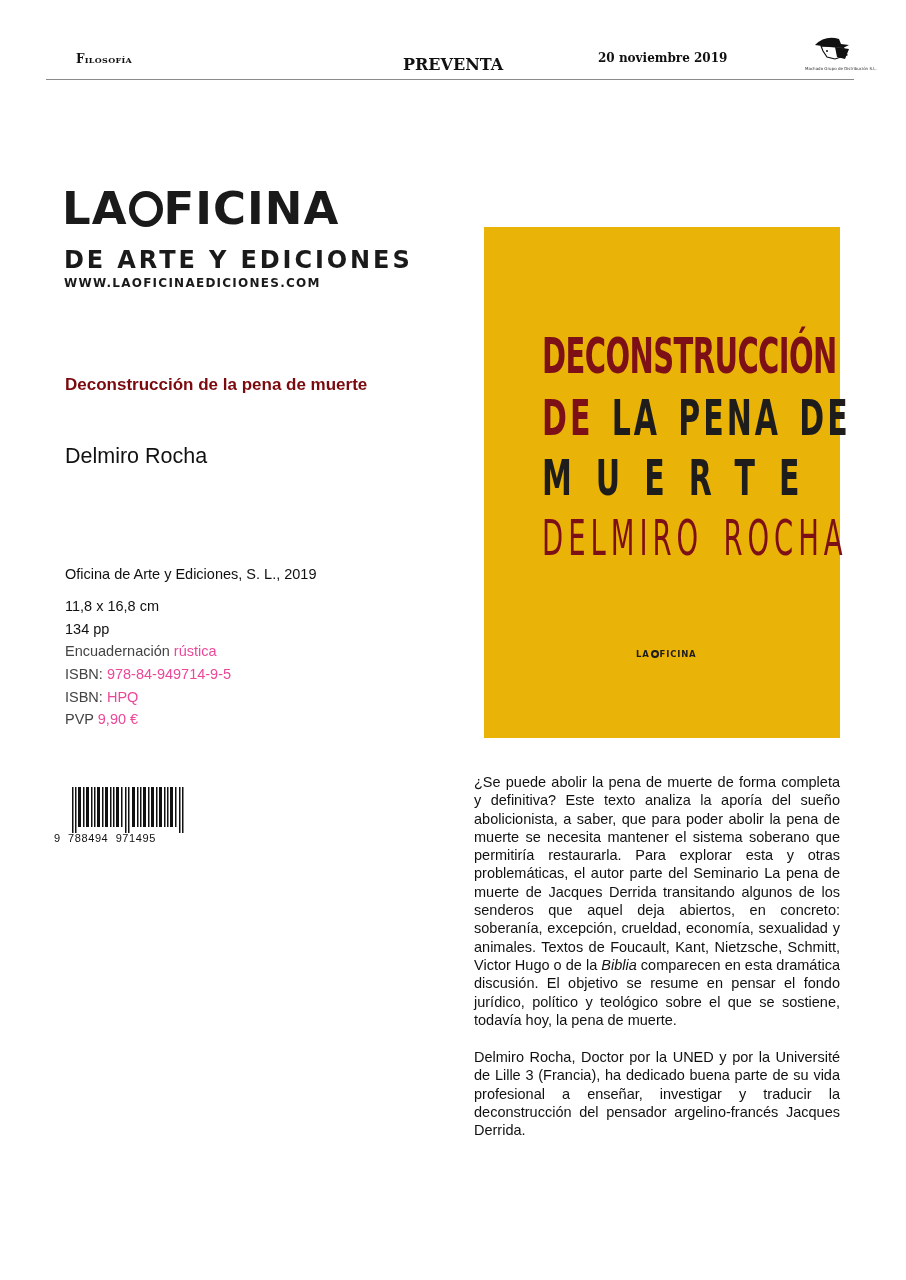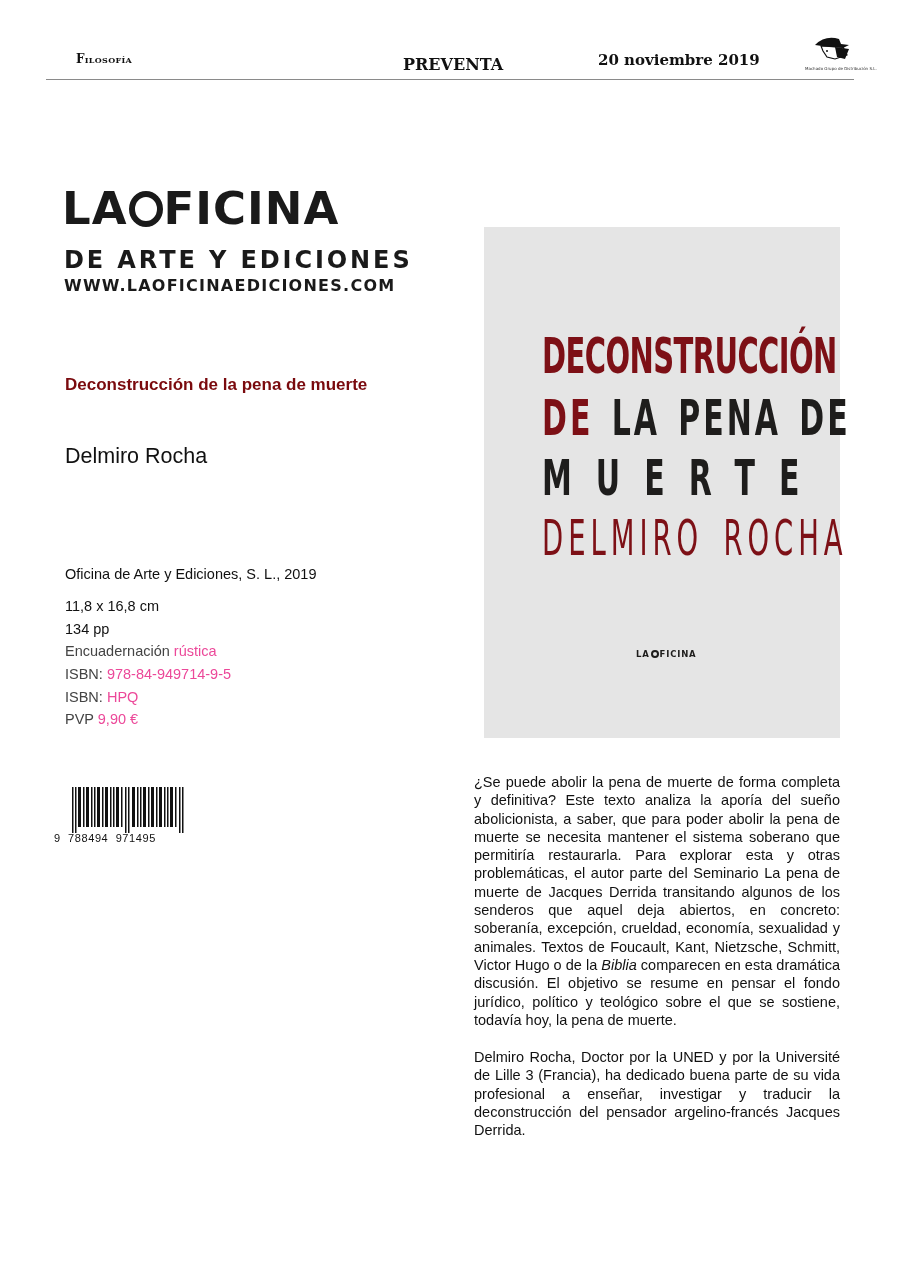--- a/index.html
+++ b/index.html
@@ -6,42 +6,42 @@
   body {
     width: 906px; height: 1280px; position: relative; background: #ffffff;
     font-family: "Liberation Sans", sans-serif; color: #111;
     overflow: hidden;
   }
   .abs { position: absolute; }
   
   .hdr { font-family: "DejaVu Serif", serif; font-weight: bold; font-size: 15px; color: #111; }
   .hdr-cat { left: 48px; top: 52px; font-variant: small-caps; font-size: 12px; letter-spacing: 0.3px; margin-left: 28px; }
   .hdr-pre { left: 403px; top: 55px; font-size: 16px; }
-  .hdr-date { left: 598px; top: 51px; font-size: 15px; }
+  .hdr-date { left: 598px; top: 51px; font-size: 12px; }
   .hdr-rule { left: 46px; top: 79px; width: 808px; height: 1px; background: #8a8a8a; }
   .dist-logo { left: 805px; top: 33px; width: 56px; height: 42px; }
   .dist-caption { position: absolute; left: 0; top: 33px; width: 60px; font-size: 4px; color: #333; white-space: nowrap; font-family: "DejaVu Sans", sans-serif; }
 
   
   .logo-main {
     left: 62px; top: 186px; font-family: "DejaVu Sans", sans-serif; font-weight: bold;
     font-size: 45px; letter-spacing: 1px; color: #1a1a1a; line-height: 1;
     display: flex; align-items: center;
   }
   .logo-o {
     display: inline-block; width: 34px; height: 36px; border: 6px solid #1a1a1a; border-radius: 50%;
     box-sizing: border-box; margin: 0 1px;
   }
   .logo-sub {
     left: 64px; top: 246px; font-family: "DejaVu Sans", sans-serif; font-weight: bold;
     font-size: 24px; letter-spacing: 2.9px; color: #1a1a1a;
   }
   .logo-url {
     left: 64px; top: 276px; font-family: "DejaVu Sans", sans-serif; font-weight: bold;
-    font-size: 16px; letter-spacing: 1.25px; color: #1a1a1a;
+    font-size: 12px; letter-spacing: 1.25px; color: #1a1a1a;
   }
 
   
   .book-title {
     left: 65px; top: 366px; width: 320px; font-weight: bold; font-size: 17px;
     line-height: 37px; color: #7a0a0e;
   }
   .book-author { left: 65px; top: 444px; font-size: 21.5px; color: #111; }
 
   
@@ -50,21 +50,21 @@
   .spec .val { color: #ec4899; }
 
   
   .barcode { left: 72px; top: 787px; width: 114px; height: 46px; }
   .barcode-digits {
     left: 54px; top: 832px; font-size: 11px; color: #111; letter-spacing: 0.6px;
     font-family: "Liberation Sans", sans-serif;
   }
 
   
-  .cover { left: 484px; top: 227px; width: 356px; height: 511px; background: #e5e5e5; }
+  .cover { left: 484px; top: 227px; width: 356px; height: 511px; background: #eab308; }
   .cover-line {
     position: absolute; left: 58px; width: 240px;
     font-family: "DejaVu Sans", sans-serif; font-weight: bold; line-height: 1;
     transform-origin: left top; white-space: nowrap;
   }
   .c-red { color: #7d1016; }
   .c-blk { color: #1e1d1c; }
   .cover-l1 { top: 104px; font-size: 50px; transform: scale(0.58, 1.0); letter-spacing: -1px; }
   .cover-l2 { top: 166px; font-size: 50px; transform: scale(0.6, 1.0); word-spacing: 8px; letter-spacing: 5px; }
   .cover-l3 { top: 226px; font-size: 50px; transform: scale(0.6, 1.0); letter-spacing: 40px; }

